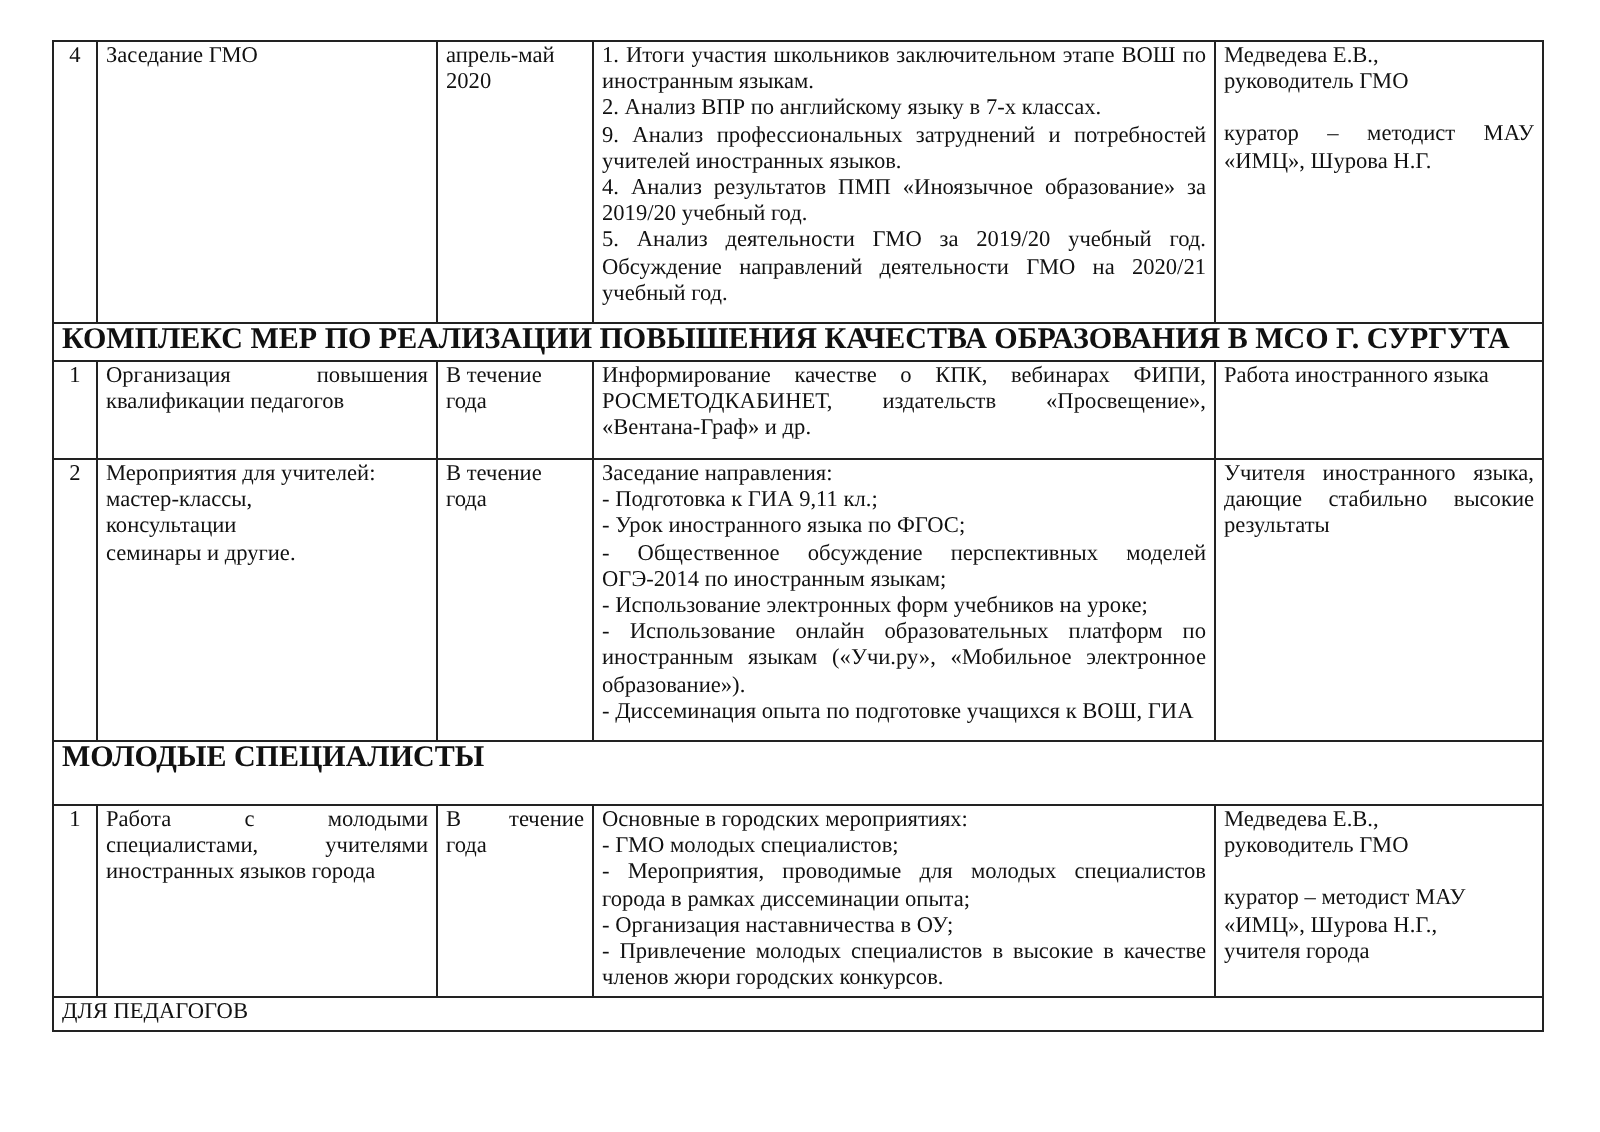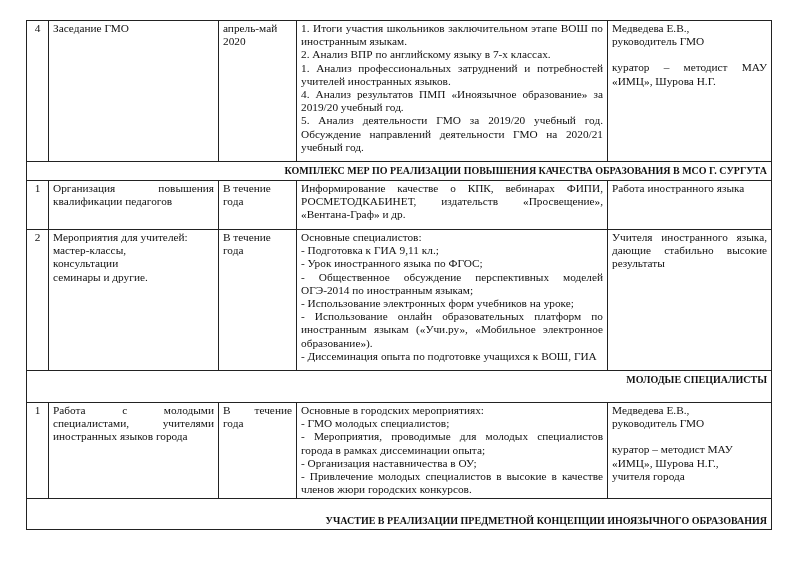--- a/index.html
+++ b/index.html
@@ -5,21 +5,21 @@
   html, body { margin: 0; padding: 0; background: #ffffff; }
   body { width: 800px; height: 566px; position: relative; overflow: hidden;
          font-family: "Liberation Serif", "DejaVu Serif", serif; color: #111; }
   .page { position: absolute; left: 26px; top: 20px; width: 745px; }
   table { border-collapse: collapse; width: 745px; table-layout: fixed; }
   td { border: 1px solid #222; vertical-align: top; font-size: 11.3px; line-height: 13.2px;
        padding: 1px 4px 2px 4px; }
   td.num { text-align: center; padding: 1px 2px; }
   td.just { text-align: justify; margin-left: 19px; }
   .line { display: block; }
-  .section td { text-align: right; font-weight: bold; font-size: 10px; padding: 2px 4px; }
+  .section td { text-align: left; font-weight: bold; font-size: 15px; padding: 2px 4px; }
   .sub td { font-size: 11.3px; text-align: left; padding: 1px 4px; }
   .gap { display: block; height: 13px; }
 </style>
 </head>
 <body>
 
 <div class="page">
   <table>
     <colgroup>
       <col style="width:22px">
@@ -30,21 +30,21 @@
     </colgroup>
 
     <tbody>
         <tr style="height:141px">
       <td class="num">4</td>
       <td>Заседание ГМО</td>
       <td>апрель-май 2020</td>
       <td class="just">
         <span class="line">1. Итоги участия школьников заключительном этапе ВОШ по иностранным языкам.</span>
         <span class="line">2. Анализ ВПР по английскому языку в 7-х классах.</span>
-        <span class="line">1. Анализ профессиональных затруднений и потребностей учителей иностранных языков.</span>
+        <span class="line">9. Анализ профессиональных затруднений и потребностей учителей иностранных языков.</span>
         <span class="line">4. Анализ результатов ПМП «Иноязычное образование» за 2019/20 учебный год.</span>
         <span class="line">5. Анализ деятельности ГМО за 2019/20 учебный год. Обсуждение направлений деятельности ГМО на 2020/21 учебный год.</span>
       </td>
       <td class="just">
         <span class="line">Медведева Е.В.,</span>
         <span class="line">руководитель ГМО</span>
         <span class="gap"></span>
         <span class="line">куратор – методист МАУ «ИМЦ», Шурова Н.Г.</span>
       </td>
     </tr>
@@ -68,21 +68,21 @@
     <tr style="height:141px">
       <td class="num">2</td>
       <td>
         <span class="line">Мероприятия для учителей:</span>
         <span class="line">мастер-классы,</span>
         <span class="line">консультации</span>
         <span class="line">семинары и другие.</span>
       </td>
       <td>В течение года</td>
       <td class="just">
-        <span class="line">Основные специалистов:</span>
+        <span class="line">Заседание направления:</span>
         <span class="line">- Подготовка к ГИА 9,11 кл.;</span>
         <span class="line">- Урок иностранного языка по ФГОС;</span>
         <span class="line">- Общественное обсуждение перспективных моделей ОГЭ-2014 по иностранным языкам;</span>
         <span class="line">- Использование электронных форм учебников на уроке;</span>
         <span class="line">- Использование онлайн образовательных платформ по иностранным языкам («Учи.ру», «Мобильное электронное образование»).</span>
         <span class="line">- Диссеминация опыта по подготовке учащихся к ВОШ, ГИА</span>
       </td>
       <td class="just">
         <span class="line">Учителя иностранного языка, дающие стабильно высокие результаты</span>
       </td>
@@ -105,19 +105,19 @@
       </td>
       <td>
         <span class="line">Медведева Е.В.,</span>
         <span class="line">руководитель ГМО</span>
         <span class="gap"></span>
         <span class="line">куратор – методист МАУ «ИМЦ», Шурова Н.Г.,</span>
         <span class="line">учителя города</span>
       </td>
     </tr>
 
-    <tr class="section" style="height:31px">
-      <td colspan="5" style="vertical-align:bottom;">УЧАСТИЕ В РЕАЛИЗАЦИИ ПРЕДМЕТНОЙ КОНЦЕПЦИИ ИНОЯЗЫЧНОГО ОБРАЗОВАНИЯ</td>
+
+    <tr class="sub" style="height:16px">
+      <td colspan="5">ДЛЯ ПЕДАГОГОВ</td>
     </tr>
-
   </tbody>
     </table>
 </div>
 
 </body></html>

